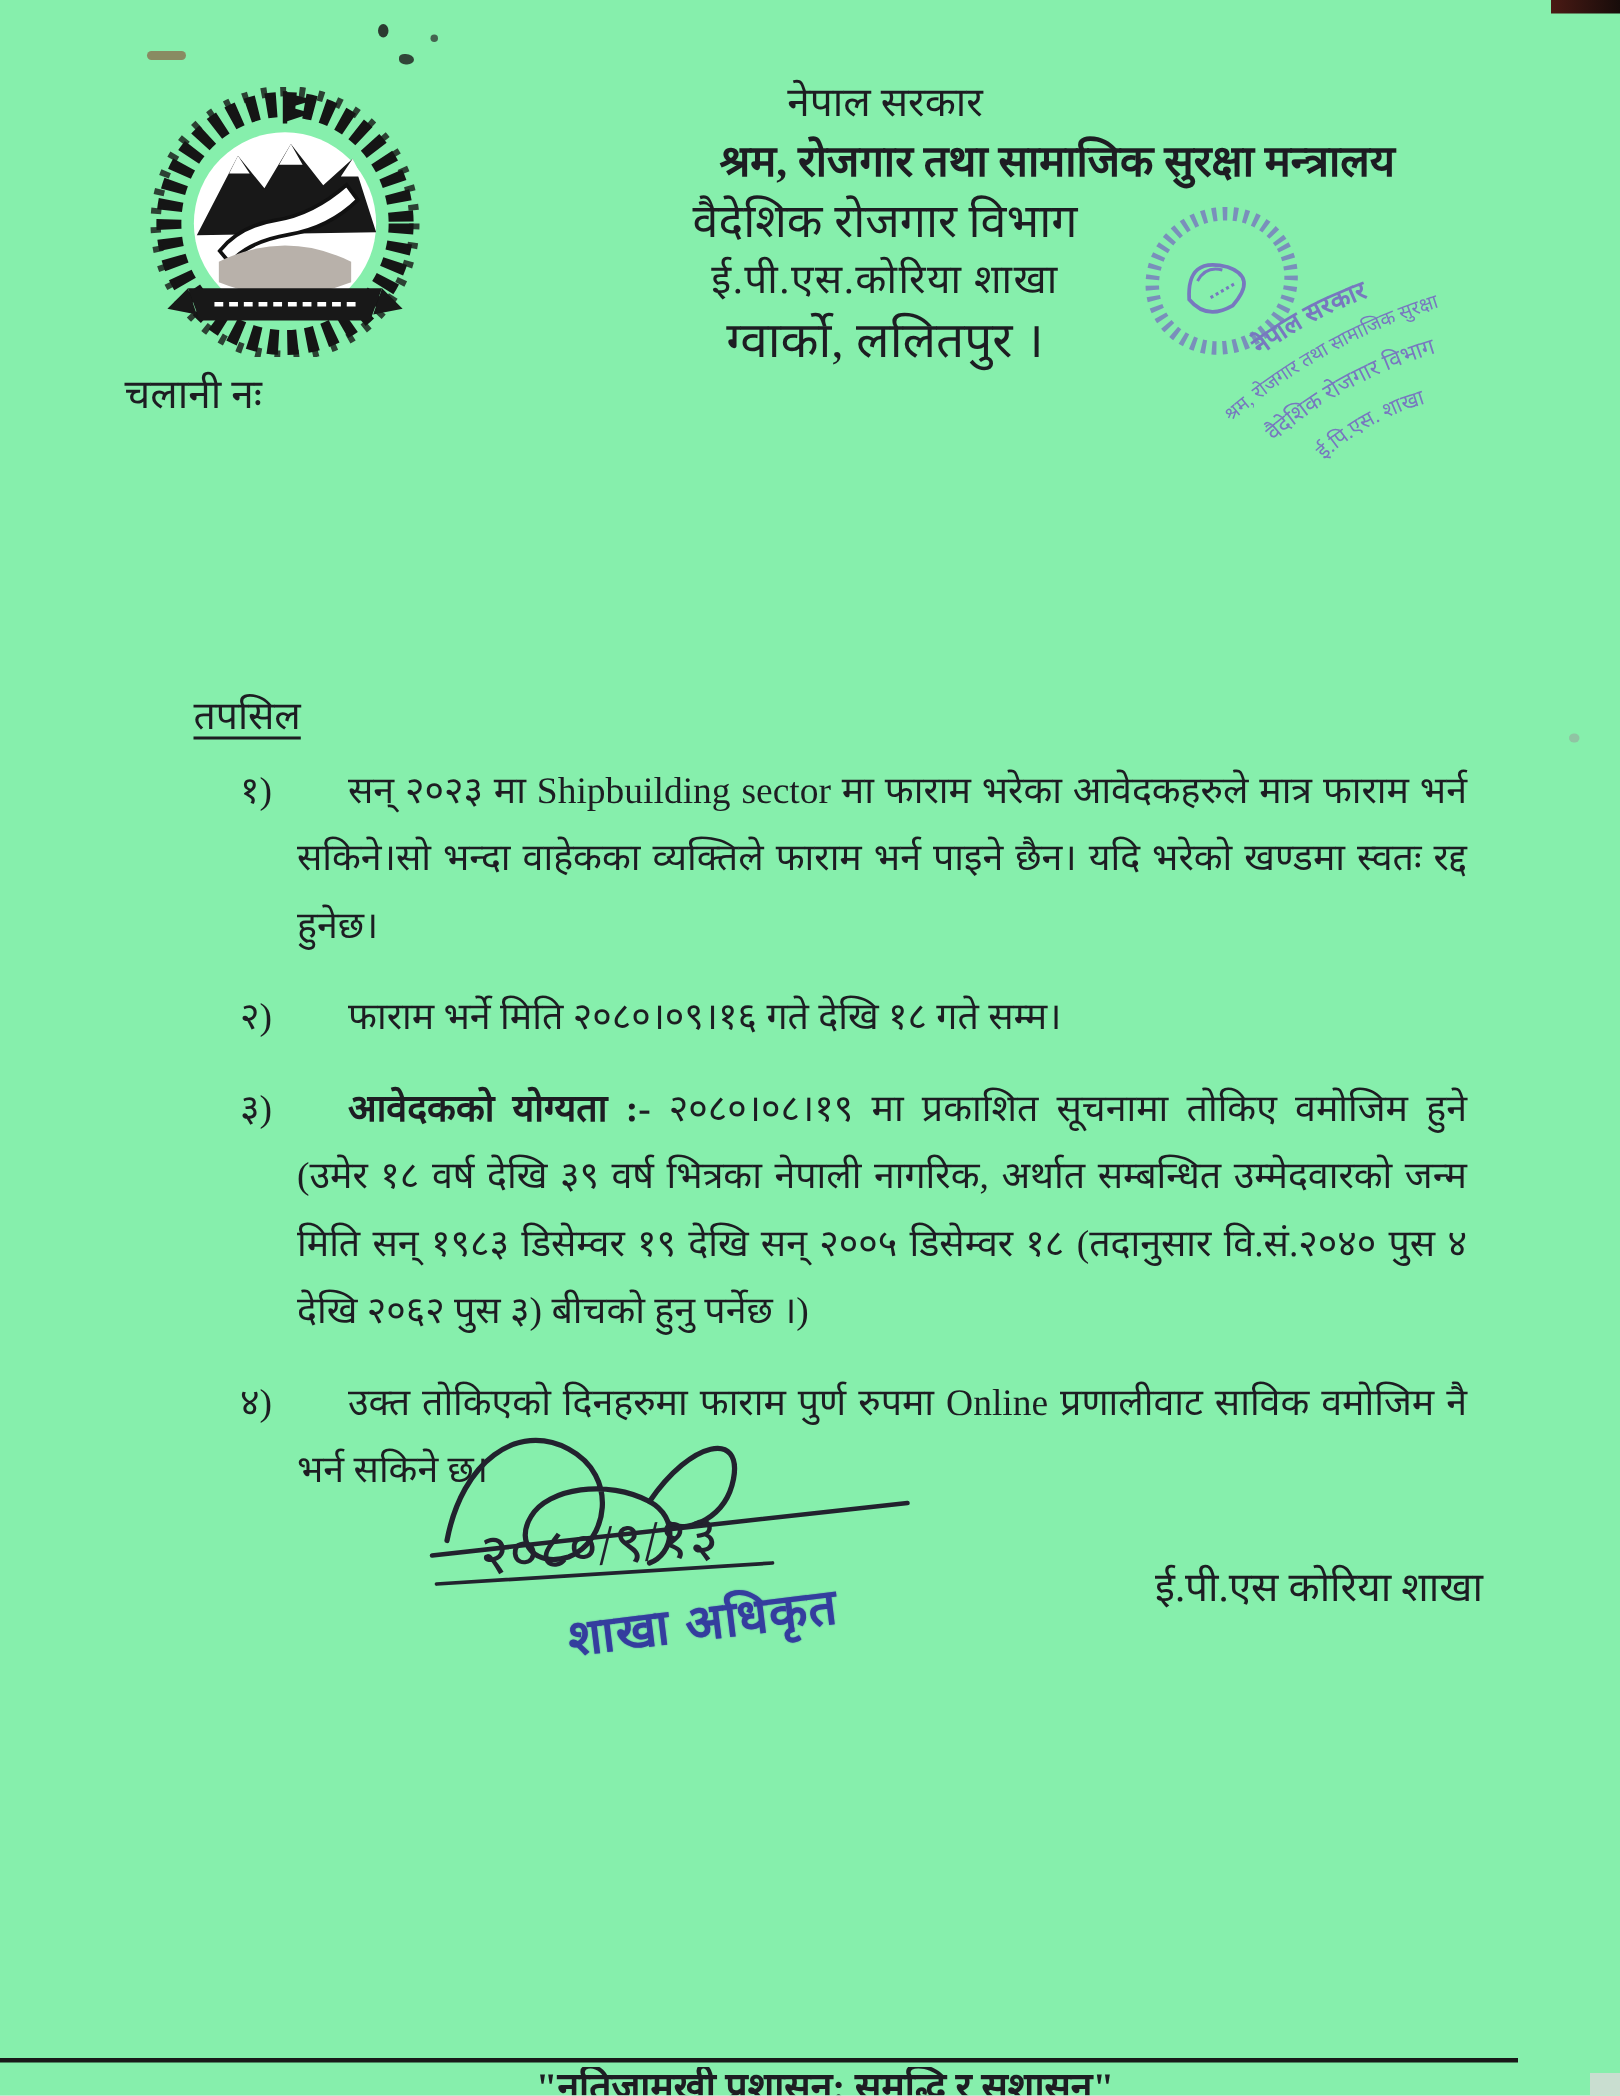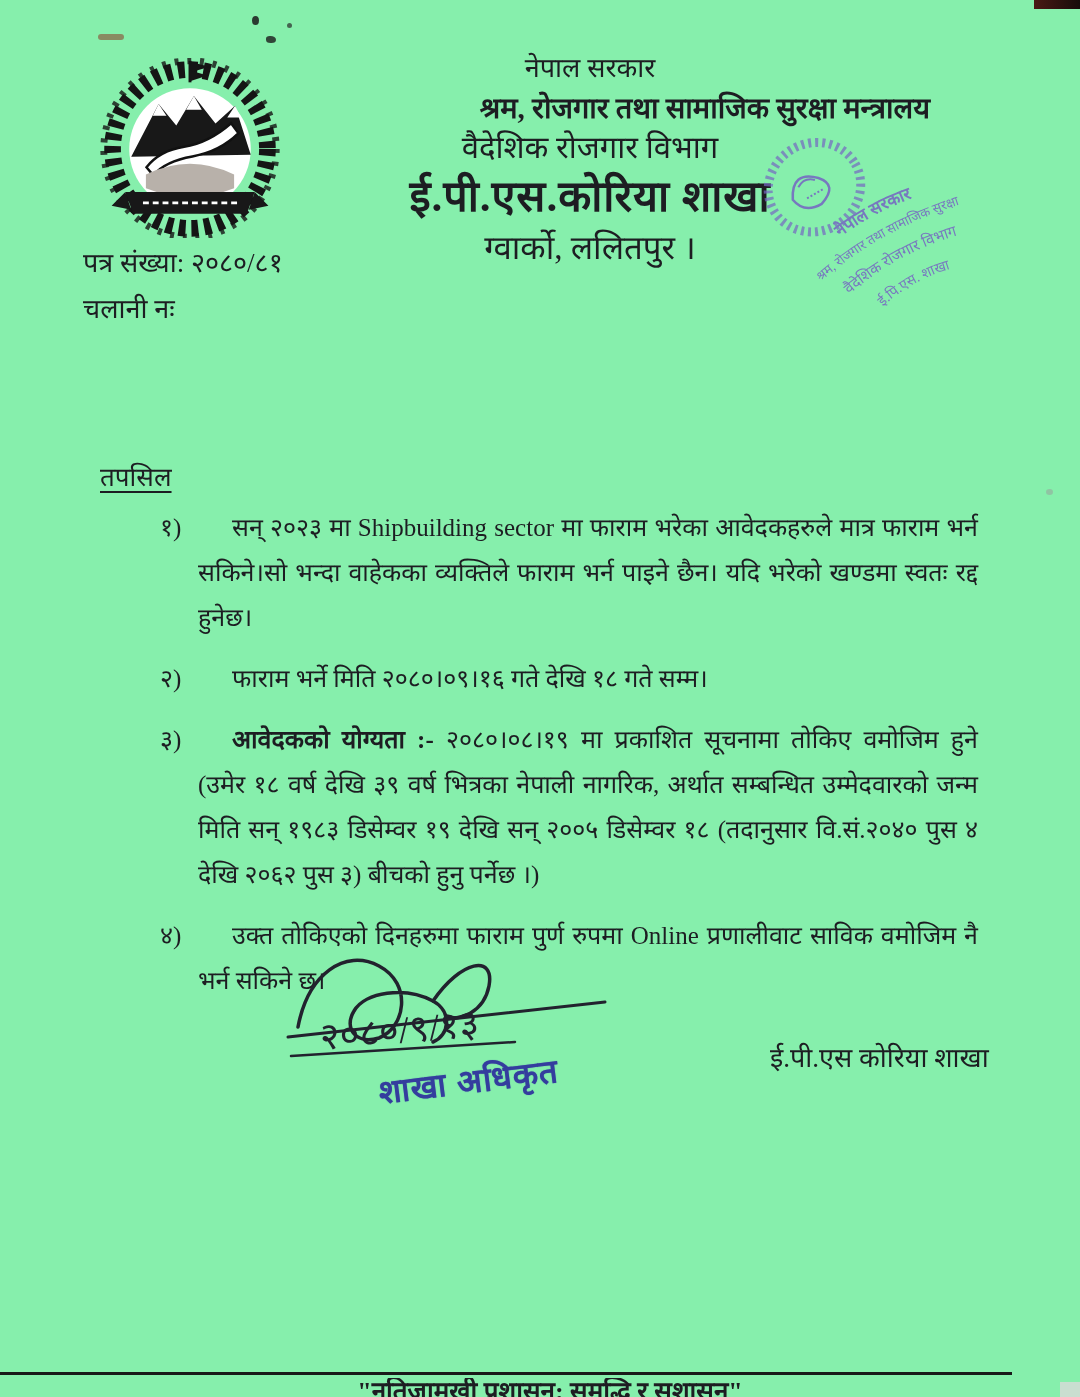--- a/index.html
+++ b/index.html
@@ -22,33 +22,33 @@
   .sm4{left:266px;top:36px;width:10px;height:7px;background:#1b1b1b;opacity:.8;border-radius:40% 60% 50% 50%;}
   .sm5{left:1046px;top:489px;width:7px;height:6px;background:#9a9a9a;opacity:.5;}
   .edge-shadow{position:absolute;right:0;bottom:0;width:20px;height:15px;background:#d9d9d9;opacity:.8;}
 
   
   .emblem{position:absolute;left:92px;top:58px;}
   .header{position:absolute;left:250px;top:52px;width:680px;text-align:center;line-height:1.25;}
   .h-gov{font-size:27px;}
   .h-ministry{font-size:29px;font-weight:bold;margin-top:4px;text-align:right;}
   .h-dept{font-size:31px;margin-top:3px;}
-  .h-branch{font-size:43px;font-weight:bold;margin-top:2px;letter-spacing:1px;}
+  .h-branch{font-size:27px;font-weight:normal;margin-top:2px;letter-spacing:1px;}
   .h-addr{font-size:33px;margin-top:4px;}
 
   
   .seal{position:absolute;left:742px;top:108px;opacity:.88;}
 
   
   .meta{position:absolute;left:83px;top:240px;font-size:27px;line-height:46px;}
 
   
   .intro{position:absolute;left:115px;top:312px;width:848px;
     font-size:25px;line-height:45px;text-align:justify;margin:0;}
-  .tapasil{position:absolute;left:100px;top:458px;font-size:26px;
+  .tapasil{position:absolute;left:129px;top:458px;font-size:26px;
     text-decoration:underline;text-underline-offset:5px;}
   .items{position:absolute;left:160px;top:505px;width:818px;}
   .item{position:relative;padding-left:38px;font-size:25px;line-height:45px;
     text-align:justify;margin-bottom:16px;}
   .item .num{position:absolute;left:0;top:0;}
   .item .lead{font-weight:bold;margin-left:34px;}
 
   
   .signature-svg{position:absolute;left:283px;top:942px;}
   .officer-stamp{position:absolute;left:378px;top:1058px;
@@ -134,21 +134,20 @@
       <text font-size="15">
         <textPath href="#arc3" startOffset="50%" text-anchor="middle">वैदेशिक रोजगार विभाग</textPath>
       </text>
       <text font-size="14">
         <textPath href="#arc4" startOffset="50%" text-anchor="middle">ई.पि.एस. शाखा</textPath>
       </text>
     </g>
   </svg>
 
   <div class="meta">
-    <div>पत्र संख्या: २०८०/८१</div>
     <div>चलानी नः</div>
   </div>
 
 
   <div class="tapasil">तपसिल</div>
 
   <div class="items">
     <div class="item">
       <span class="num">१)</span>
       <span class="lead"></span><span>सन् २०२३ मा Shipbuilding sector मा फाराम भरेका आवेदकहरुले मात्र फाराम भर्न सकिने।सो भन्दा वाहेकका व्यक्तिले फाराम भर्न पाइने छैन।  यदि भरेको खण्डमा स्वतः रद्द हुनेछ।</span>

